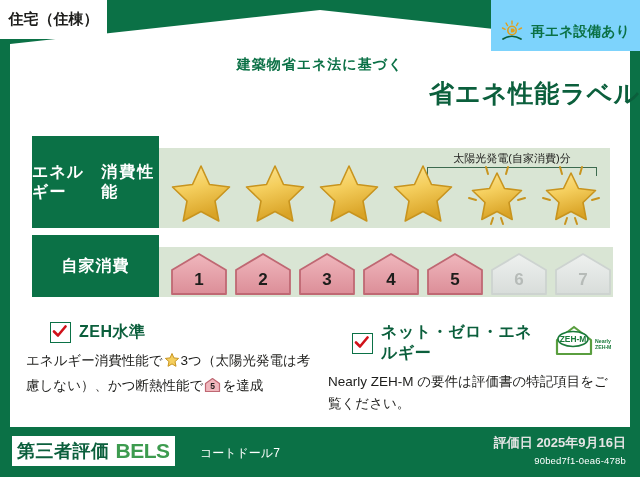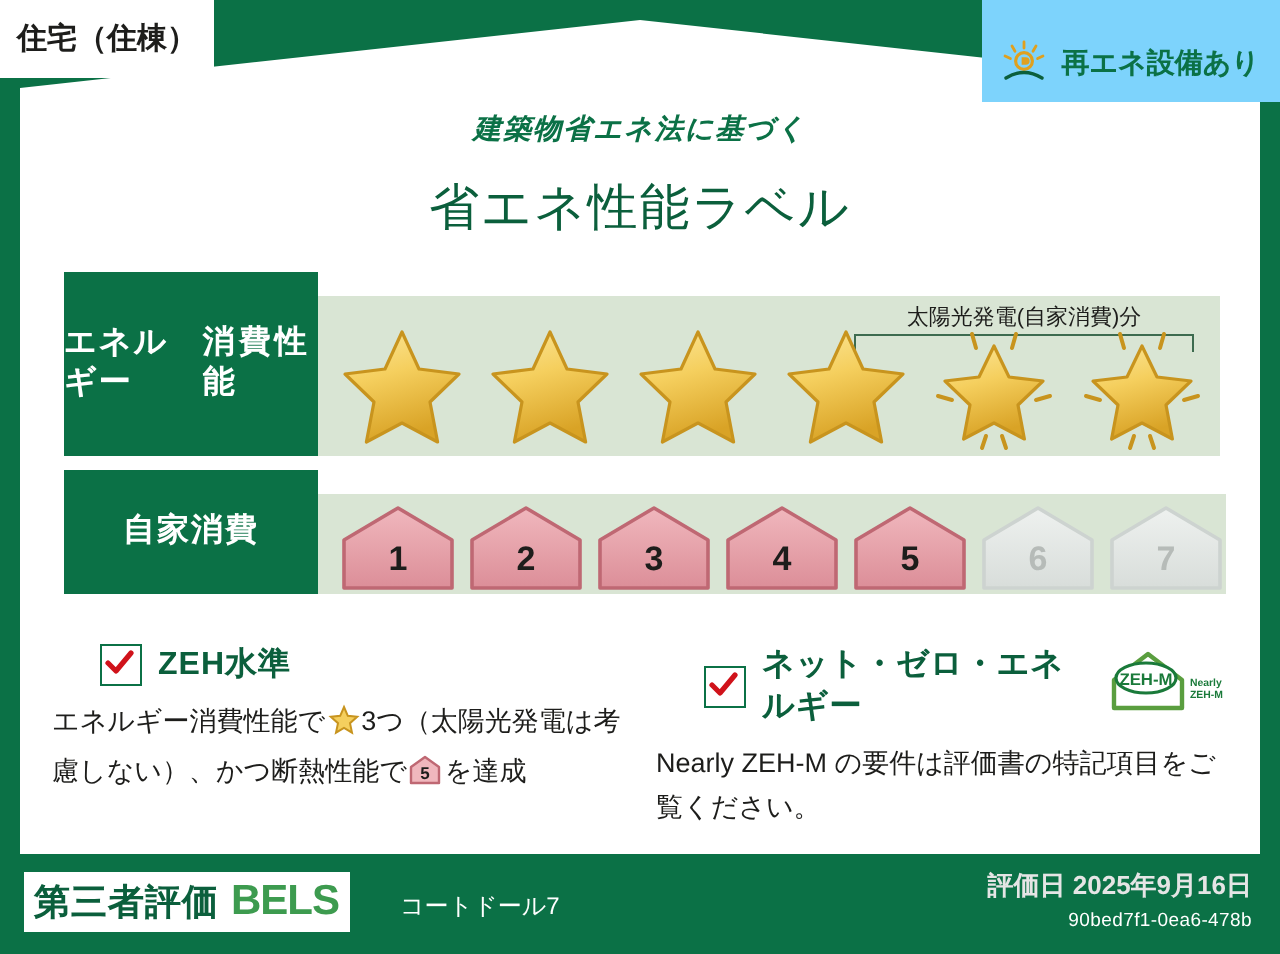--- a/index.html
+++ b/index.html
@@ -42,25 +42,24 @@
     background:#ffffff;
     clip-path:polygon(0 34px, 50% 0, 100% 34px, 100% 100%, 0 100%);
   }
 
   
   .title-wrap{
     position:absolute;left:0;right:0;top:56px;text-align:center;
   }
   .title-sub{
     font-size:14px;font-weight:bold;color:#0b7146;letter-spacing:1px;
-    margin-bottom:13px;
-    font-style:italic;
+    margin-bottom:3px;
   }
   .title-main{
-    font-size:25px;font-weight:normal;color:#0b5f3c;letter-spacing:1px;
+    font-size:25px;font-weight:bold;color:#0b5f3c;letter-spacing:1px;text-align:right;
   }
 
   
   .rows{
     position:absolute;left:32px;top:136px;width:578px;
   }
   .rating-row{display:flex;align-items:stretch;margin-bottom:7px;}
   .row-label{
     width:127px;flex:0 0 127px;
     background:#0b7146;

